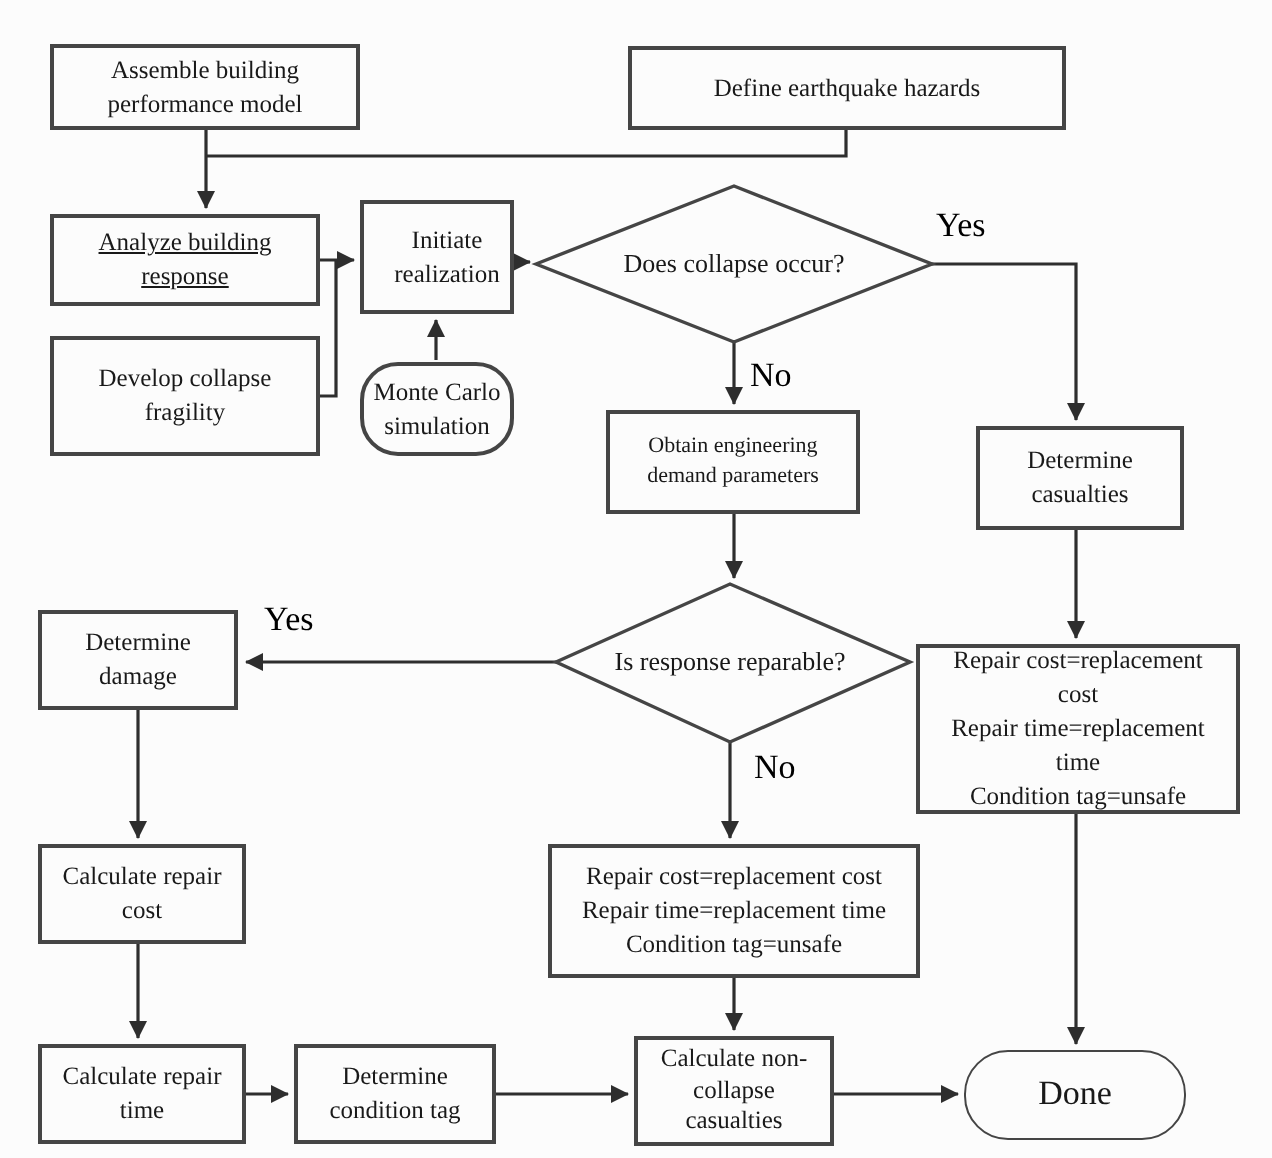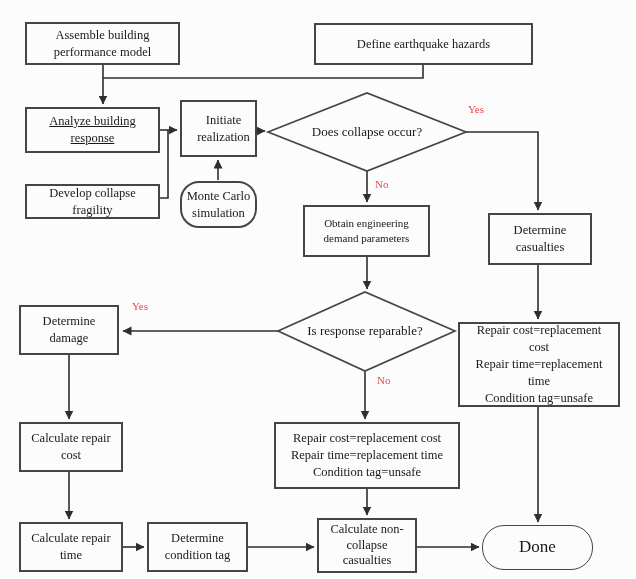--- a/index.html
+++ b/index.html
@@ -16,21 +16,21 @@
     display:flex;align-items:center;justify-content:center;
     text-align:center;white-space:pre-line;
     font-size:12.5px;line-height:1.35;padding:1px 2px;
   }
   .terminator{border-radius:22px;border-width:1.5px;font-size:17px;}
   .dlabel{
     position:absolute;display:flex;align-items:center;justify-content:center;
     text-align:center;font-size:13px;line-height:1.2;white-space:pre-line;
   }
   .elabel{
-    position:absolute;font-size:11px;color:#ef4444;
+    position:absolute;font-size:17px;color:#000000;
   }
 </style>
 </head>
 <body>
 
 <div id="stage">
 
   <svg id="wires" viewBox="0 0 636 579" xmlns="http://www.w3.org/2000/svg">
     <defs>
       <marker id="ah" markerUnits="userSpaceOnUse" markerWidth="10" markerHeight="10" refX="8.5" refY="4.5" orient="auto">
@@ -68,21 +68,21 @@
 performance model</div>
 
   <div class="node" style="left:314px;top:23px;width:219px;height:42px;">Define earthquake hazards</div>
 
   <div class="node" style="left:25px;top:107px;width:135px;height:46px;text-decoration:underline;">Analyze building
 response</div>
 
   <div class="node" style="left:180px;top:100px;width:77px;height:57px;padding-left:12px;">Initiate
 realization</div>
 
-  <div class="node" style="left:25px;top:184px;width:135px;height:35px;font-family:Liberation Serif, serif;">Develop collapse
+  <div class="node" style="left:25px;top:168px;width:135px;height:60px;font-family:Liberation Serif, serif;">Develop collapse
 fragility</div>
 
   <div class="node" style="left:180px;top:181px;width:77px;height:47px;border-radius:19px;">Monte Carlo
 simulation</div>
 
   <div class="dlabel" style="left:277px;top:120px;width:180px;height:24px;">Does collapse occur?</div>
 
   <div class="node" style="left:303px;top:205px;width:127px;height:52px;font-size:11px;">Obtain engineering
 demand parameters</div>
 

